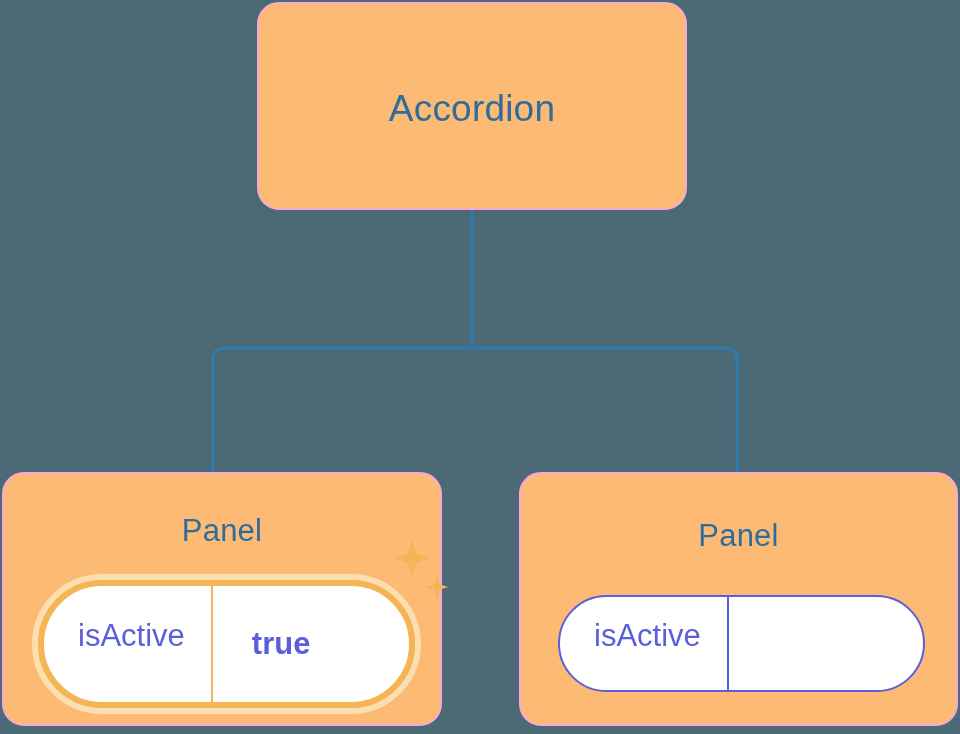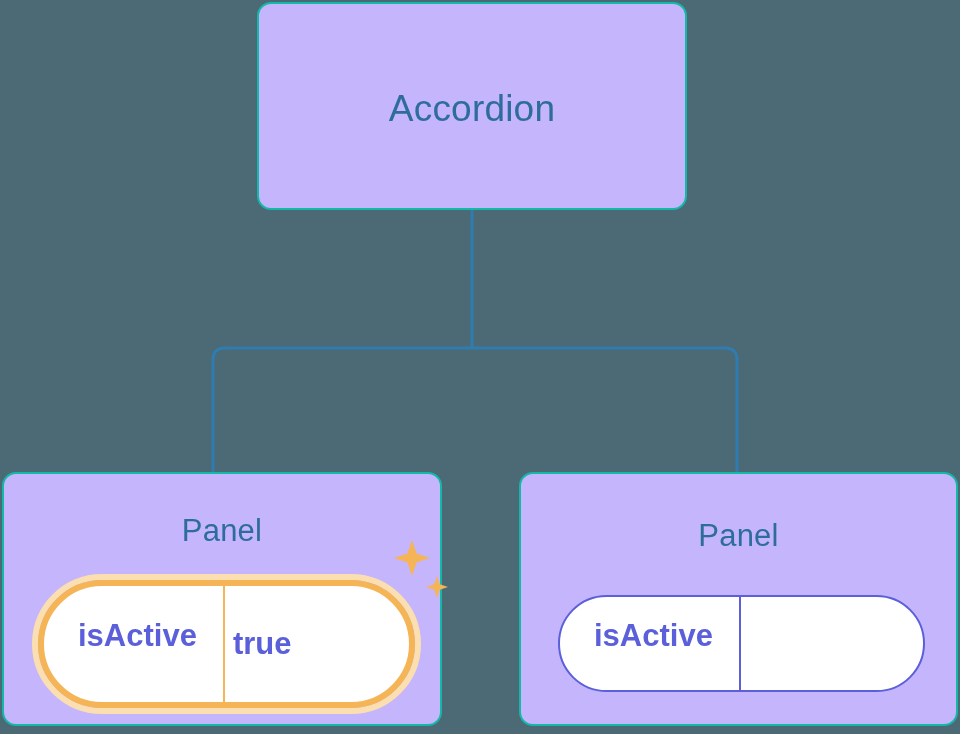--- a/index.html
+++ b/index.html
@@ -26,23 +26,23 @@
     left: 0;
     top: 0;
     width: 960px;
     height: 734px;
     pointer-events: none;
   }
 
   
   .card {
     position: absolute;
-    background: #c4b5fd;
-    border: 2px solid #14b8a6;
-    border-radius: 14px;
+    background: #fdba74;
+    border: 2px solid #f9a8d4;
+    border-radius: 22px;
     box-sizing: border-box;
   }
   .card-root {
     left: 257px;
     top: 2px;
     width: 430px;
     height: 208px;
   }
   .card-panel-left {
     left: 2px;
@@ -95,29 +95,28 @@
     display: flex;
     align-items: center;
     justify-content: center;
     color: #5b5fd9;
     font-size: 31px;
     white-space: nowrap;
     box-sizing: border-box;
   }
   .pill-key {
     padding: 0 26px 16px 34px;
-    font-weight: bold;
   }
   .pill-sep {
     width: 2px;
     background: #5b5fd9;
     flex: 0 0 2px;
   }
   .pill-val {
-    padding: 0 34px 0 8px;
+    padding: 0 34px 0 39px;
   }
 
   .pill-right {
     left: 37px;
     top: 121px;
     width: 367px;
     height: 97px;
   }
 
   

